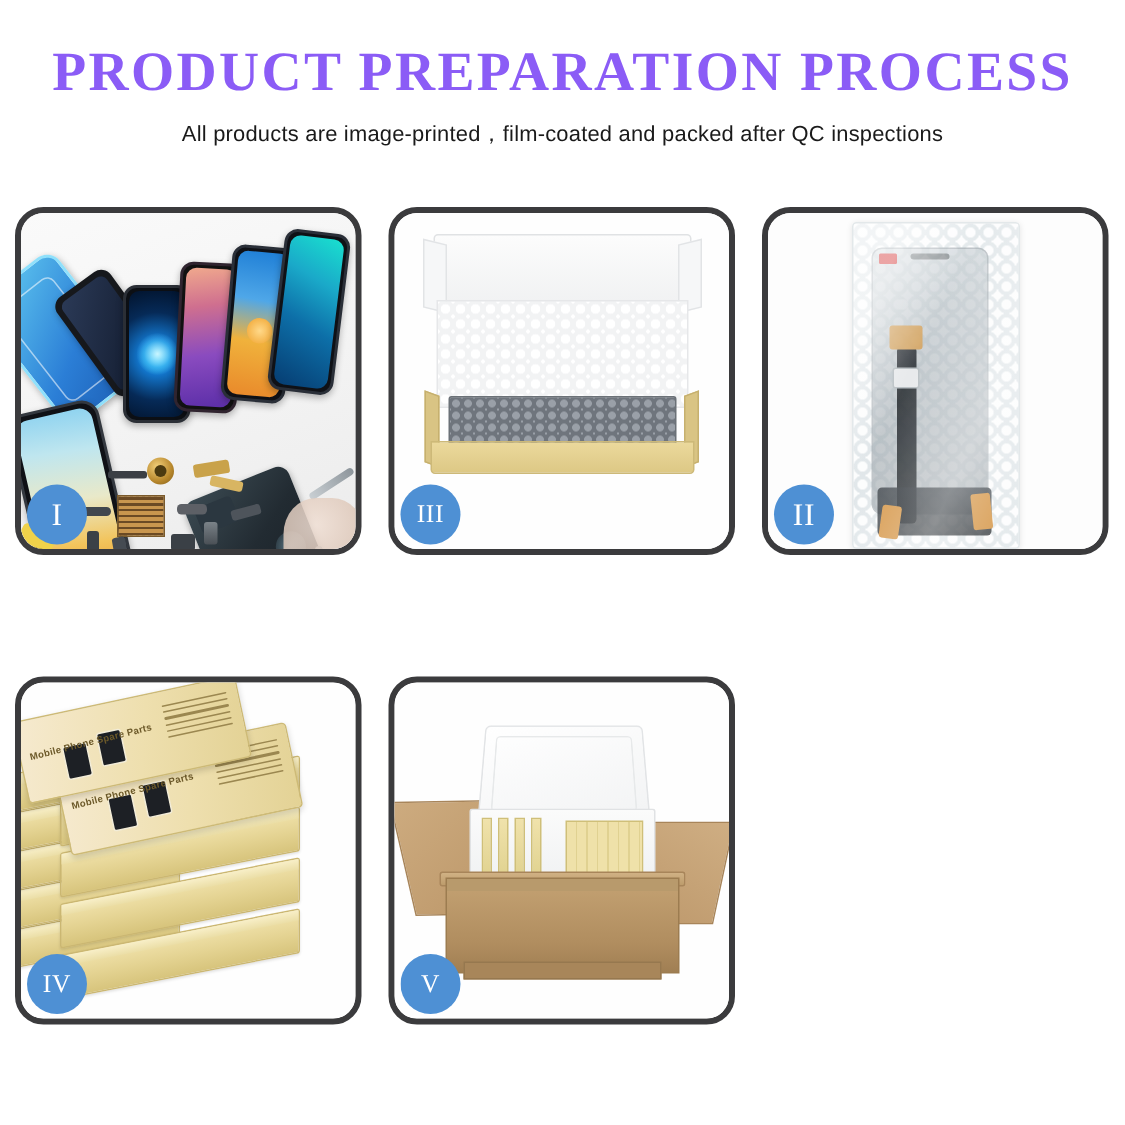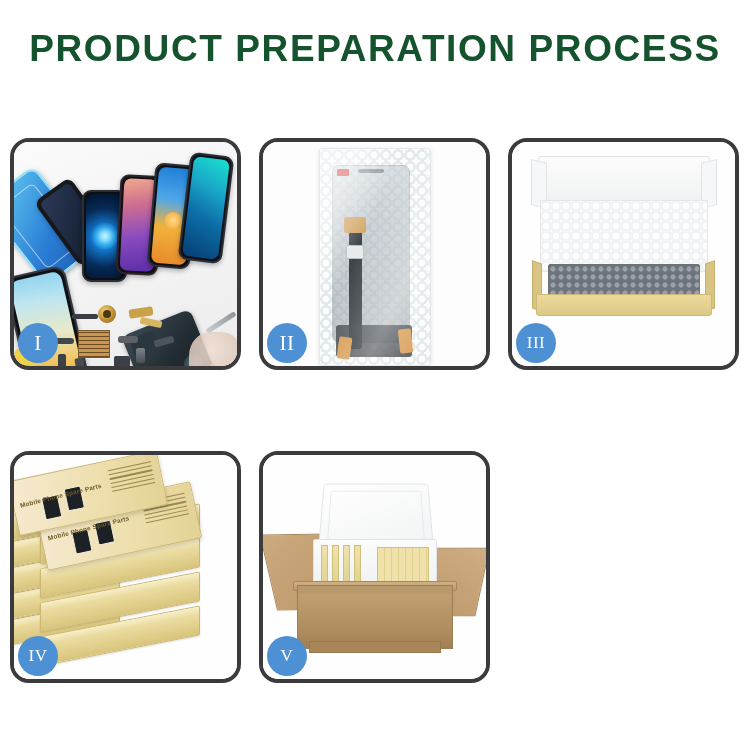--- a/index.html
+++ b/index.html
@@ -7,22 +7,22 @@
     width: 750px; height: 750px;
     background: #ffffff;
     font-family: "Liberation Sans", sans-serif;
     overflow: hidden;
   }
   .page { position: relative; width: 750px; height: 750px; background: #fff; }
 
   
   .header { padding-top: 30px; text-align: center; }
   .title {
-    font-size: 37px; font-weight: bold; color: #14532d;
-    letter-spacing: 1.6px; line-height: 1.05; white-space: nowrap;
+    font-size: 37px; font-weight: bold; color: #8b5cf6;
+    letter-spacing: 1.6px; line-height: 1.05; white-space: nowrap; font-family: Liberation Serif, serif;
   }
   .subtitle {
     margin-top: 11px; font-size: 14.6px; color: #1a1a1a;
     letter-spacing: 0.15px; white-space: nowrap;
   }
 
   
   .grid {
     position: absolute; left: 10px; top: 138px;
     width: 730px; height: 545px;
@@ -299,20 +299,21 @@
   .c6shadow{ position:absolute; left:20px; bottom:22px; width:180px; height:10px;
     background:radial-gradient(ellipse at center, rgba(0,0,0,.14), transparent 72%); }
 </style>
 </head>
 <body>
 
 <div class="page">
 
   <div class="header">
     <div class="title">PRODUCT PREPARATION PROCESS</div>
+    <div class="subtitle">All products are image-printed，film-coated and packed after QC inspections</div>
   </div>
 
   <div class="grid">
 
     <div class="panel">
       <div class="stage">
         <div class="p1bg"></div>
         <div class="ph film"></div>
         <div class="ph blackglass"></div>
         <div class="ph p12">
@@ -351,49 +352,49 @@
           <span style="left:18px;top:1px"></span>
 
         </div>
         <div class="part hand"></div>
       </div>
       <div class="badge">I</div>
     </div>
 
     <div class="panel">
       <div class="stage">
+        <div class="p3bg"></div>
+        <div class="k3lid"></div>
+        <div class="k3foam"></div>
+        <div class="k3tray"></div>
+        <div class="k3sideL"></div>
+        <div class="k3sideR"></div>
+        <div class="k3inner"></div>
+        <div class="k3front"></div>
+      </div>
+      <div class="badge sm">III</div>
+    </div>
+
+    <div class="panel">
+      <div class="stage">
         <div class="p2bg"></div>
         <div class="bwrap">
           <div class="lcd">
             <div class="notch"></div>
           </div>
           <div class="redlabel"></div>
           <div class="ribbon"></div>
           <div class="conn"></div>
           <div class="bottomparts"></div>
           <div class="tab1"></div>
           <div class="tab2"></div>
           <div class="sheen"></div>
         </div>
       </div>
       <div class="badge">II</div>
-    </div>
-
-    <div class="panel">
-      <div class="stage">
-        <div class="p3bg"></div>
-        <div class="k3lid"></div>
-        <div class="k3foam"></div>
-        <div class="k3tray"></div>
-        <div class="k3sideL"></div>
-        <div class="k3sideR"></div>
-        <div class="k3inner"></div>
-        <div class="k3front"></div>
-      </div>
-      <div class="badge sm">III</div>
     </div>
 
     <div class="panel">
       <div class="stage">
         <div class="p4bg"></div>
         <div class="stack">
           <div class="kbox kE">
               <div class="edge"></div>
             </div>
           <div class="kbox kD">

